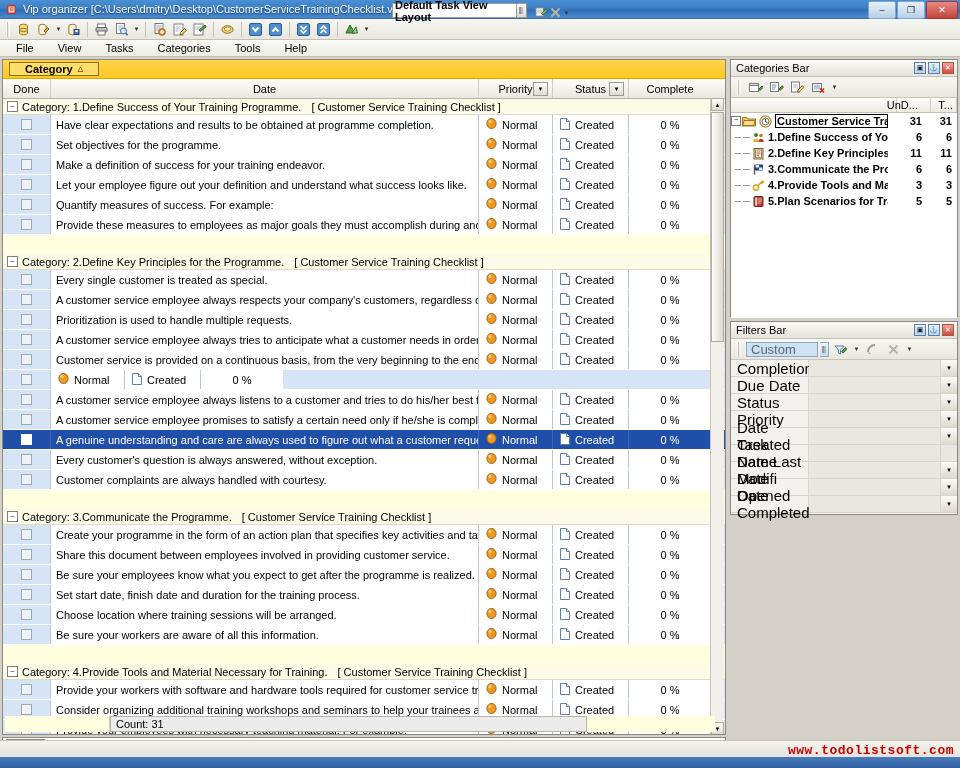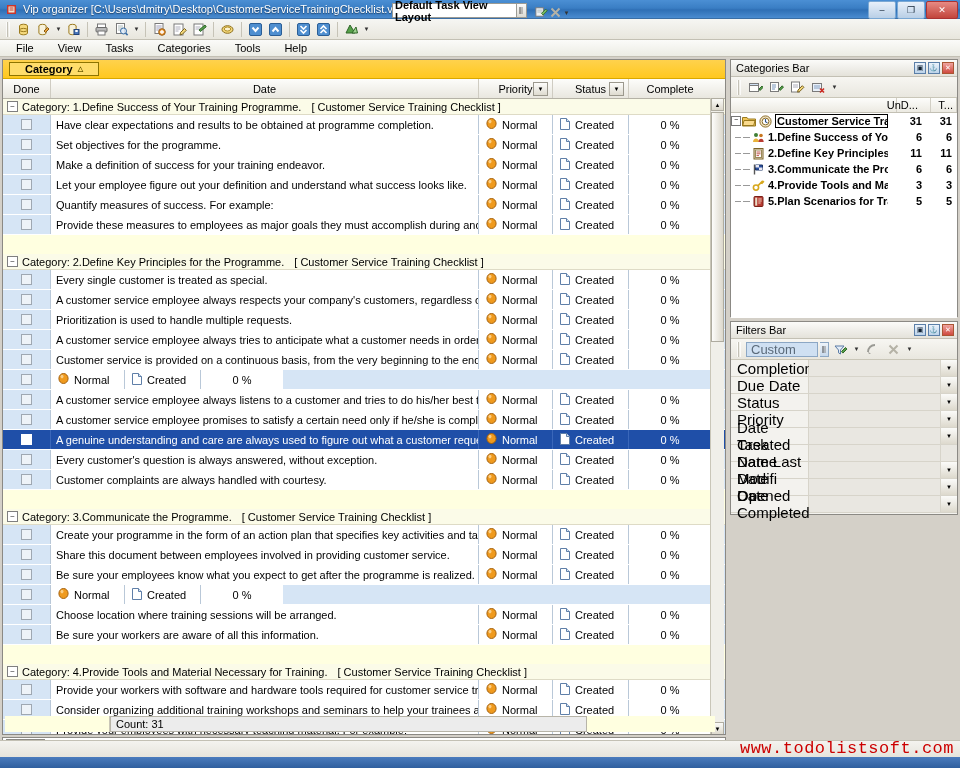--- a/index.html
+++ b/index.html
@@ -179,21 +179,21 @@
   
   .docktabs{position:absolute;left:0;top:678px;width:228px;height:18px;display:flex;align-items:flex-end;gap:1px;}
   .dtab{height:14px;padding:0 5px;border:1px solid #8b8984;background:linear-gradient(to bottom,#fbfbf9,#e2dfd5);
      display:flex;align-items:center;font-size:11px;box-sizing:border-box;}
   .dtabfill{flex:1;height:14px;border:1px solid #8b8984;border-left:none;background:#fff;box-sizing:border-box;}
 
   
   .statusbar{position:absolute;left:0;bottom:11px;width:960px;height:16px;
      background:linear-gradient(to bottom,#f4f3ef,#e6e4dc);border-top:1px solid #c3c0b4;}
   .watermark{position:absolute;right:6px;bottom:-1px;font-family:"Liberation Mono",monospace;
-     font-size:17px;font-weight:normal;color:#cc0000;letter-spacing:.5px;}
+     font-size:13px;font-weight:bold;color:#cc0000;letter-spacing:.5px;}
   .taskstrip{position:absolute;left:0;bottom:0;width:960px;height:11px;
      background:linear-gradient(to bottom,#4a7bbd,#2f5f9e);}
 </style>
 </head>
 <body>
 
 <div class="app">
 
   <div class="titlebar">
     <span class="tb-icon">
@@ -810,20 +810,21 @@
                   <path d="M6.5.5v3h3" fill="#d8e6f5" stroke="#5f7fa8"></path>
                 </svg></span>
               <span>Created</span>
             </div>
             <div class="td comp">0 %</div>
           </div>
           <div class="trow">
             <div class="td done">
               <span class="cbx"></span>
             </div>
+            <div class="td name">Set start date, finish date and duration for the training process.</div>
             <div class="td prio">
               <span><svg width="11" height="11" viewBox="0 0 11 11">
                   <ellipse cx="5.5" cy="5.5" rx="4.6" ry="5" fill="#ef9a1e" stroke="#a4600c"></ellipse>
                   <ellipse cx="4" cy="3.6" rx="1.5" ry="1.8" fill="#fbd79a" opacity=".85"></ellipse>
                 </svg></span>
               <span>Normal</span>
             </div>
             <div class="td stat">
               <span><svg width="10" height="12" viewBox="0 0 10 12">
                   <path d="M.5.5h6l3 3v8h-9z" fill="#fff" stroke="#5f7fa8"></path>

